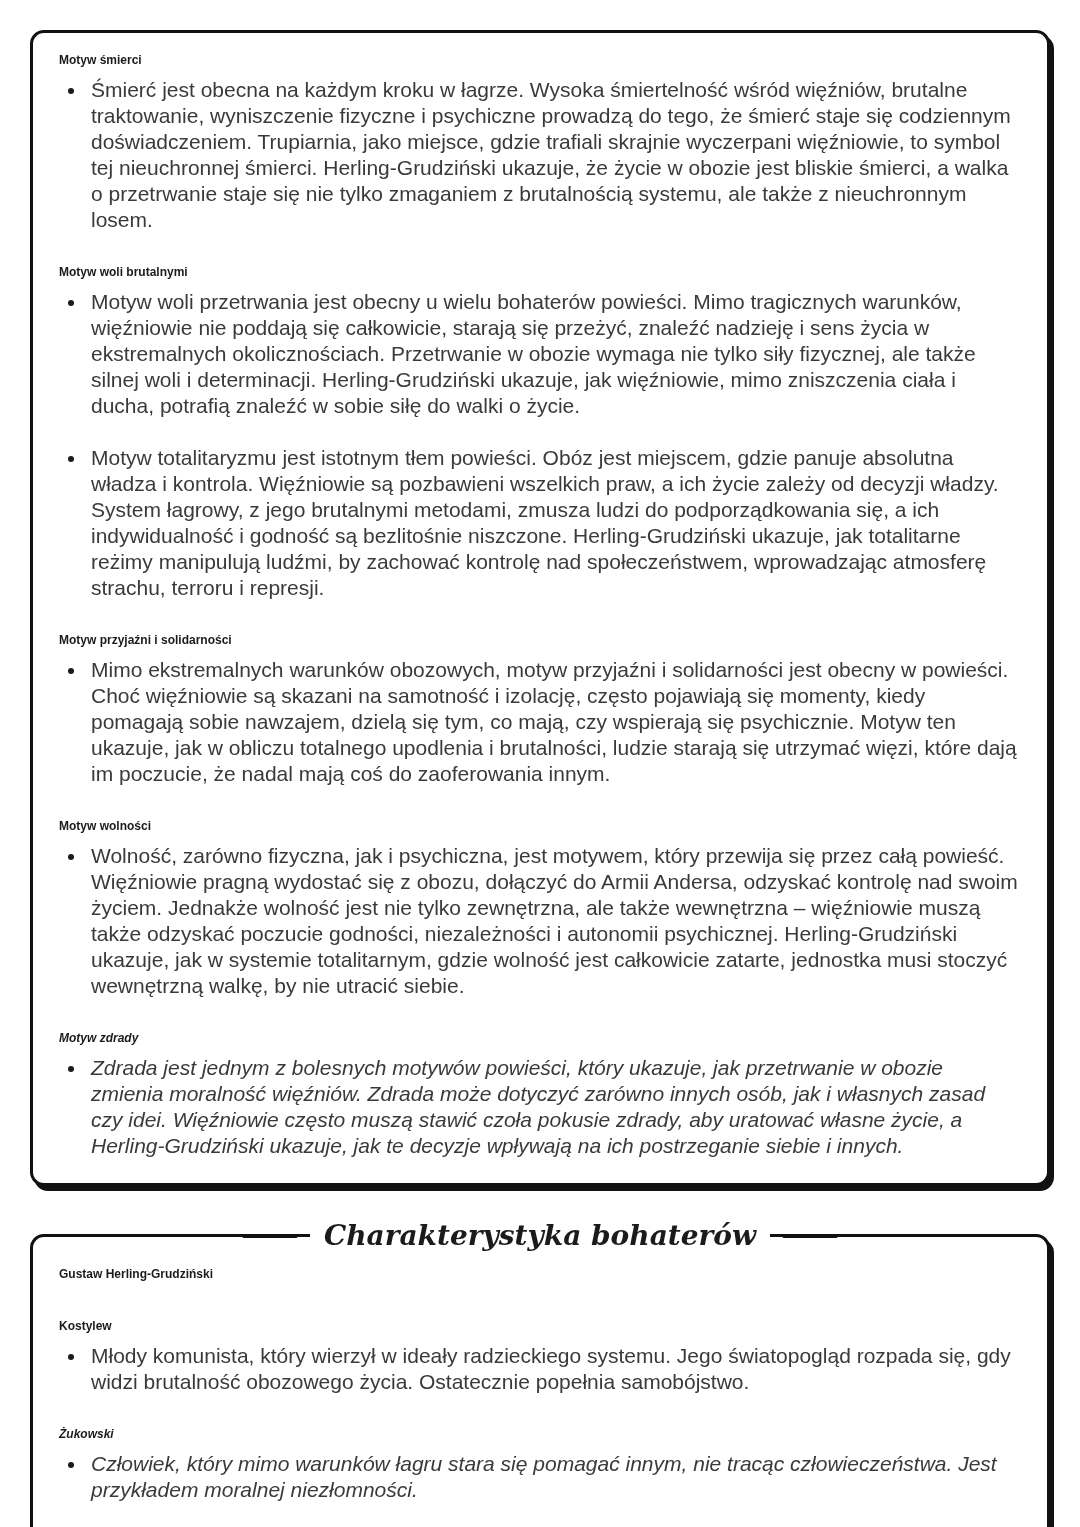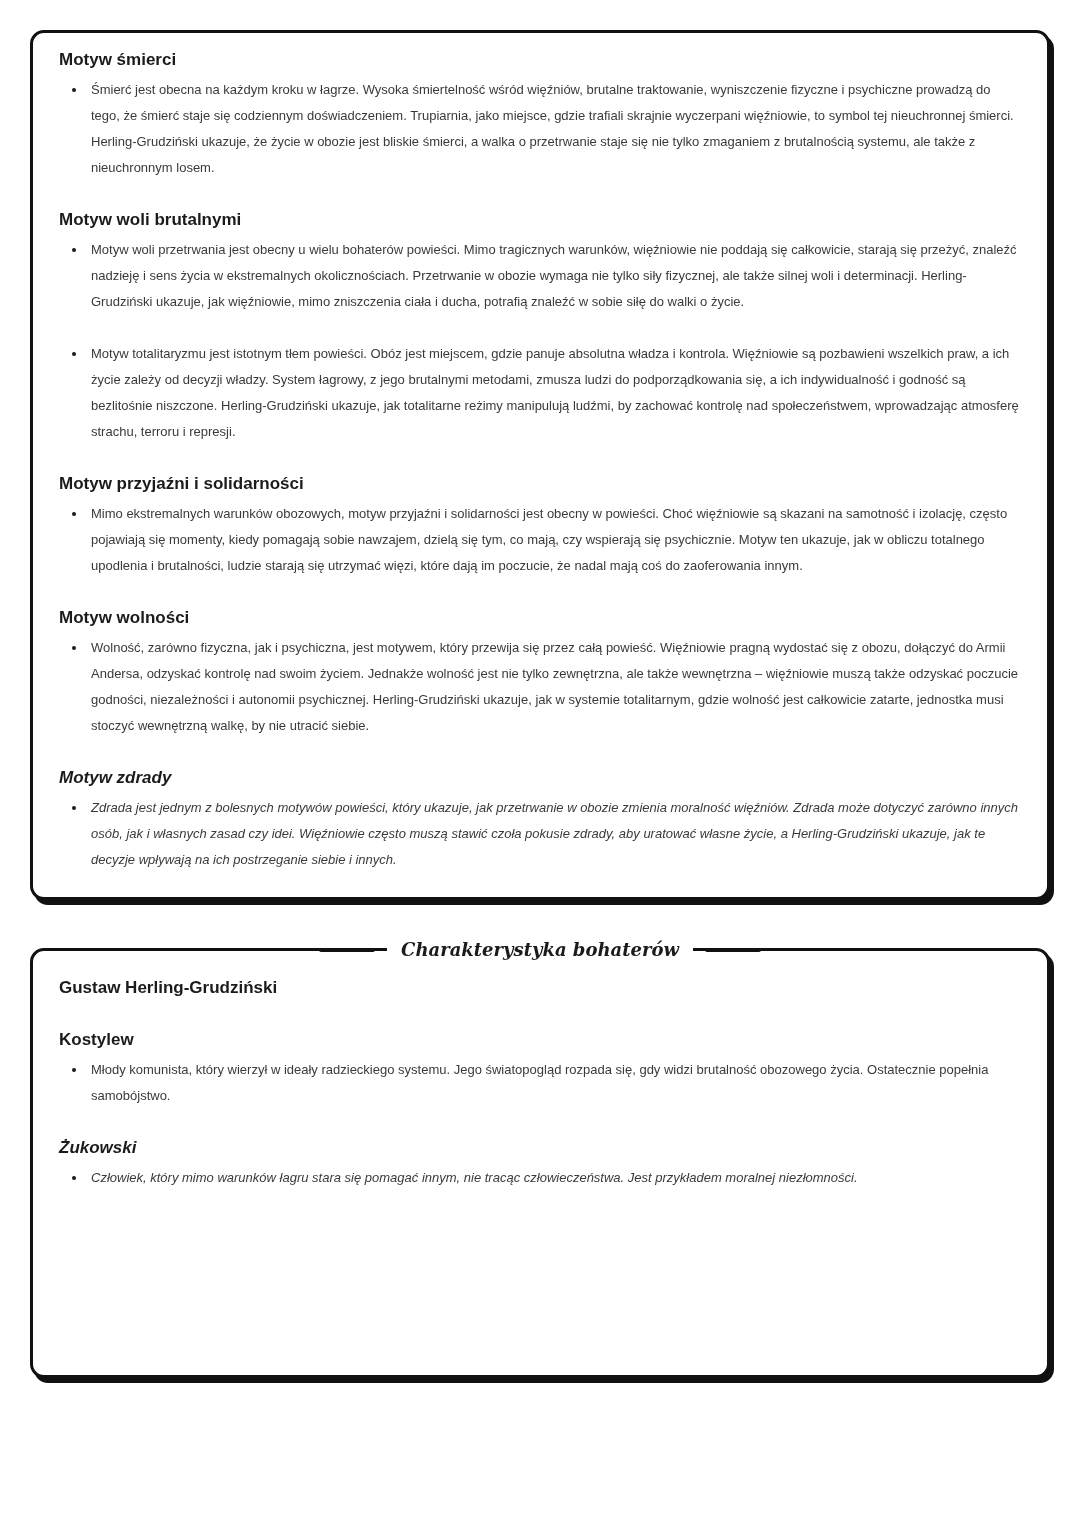--- a/index.html
+++ b/index.html
@@ -53,41 +53,41 @@
     height: 4px;
     border-radius: 2px;
     background: var(--border-color);
   }
   .box-title-text {
     background: var(--bg);
     padding: 0 14px;
     font-family: "DejaVu Serif", "Liberation Serif", serif;
     font-style: italic;
     font-weight: bold;
-    font-size: 18px;
+    font-size: 28px;
     line-height: 28px;
     color: var(--heading-color);
     white-space: nowrap;
   }
   .section { margin: 0 0 26px 0; }
   .section:last-child { margin-bottom: 6px; font-style: italic; }
   .section-heading {
     margin: 0 0 4px 0;
-    font-size: 17px;
+    font-size: 12px;
     line-height: 26px;
     font-weight: bold;
     color: var(--heading-color);
   }
   ul.bullets {
     margin: 0;
     padding: 0 0 0 28px;
     list-style: disc;
   }
   ul.bullets li {
-    font-size: 13px;
+    font-size: 21px;
     line-height: 26px;
     color: var(--body-color);
     padding-left: 4px;
   }
   ul.bullets li::marker { color: var(--heading-color); }
 </style>
 </head>
 <body>
 
 <div class="page">

